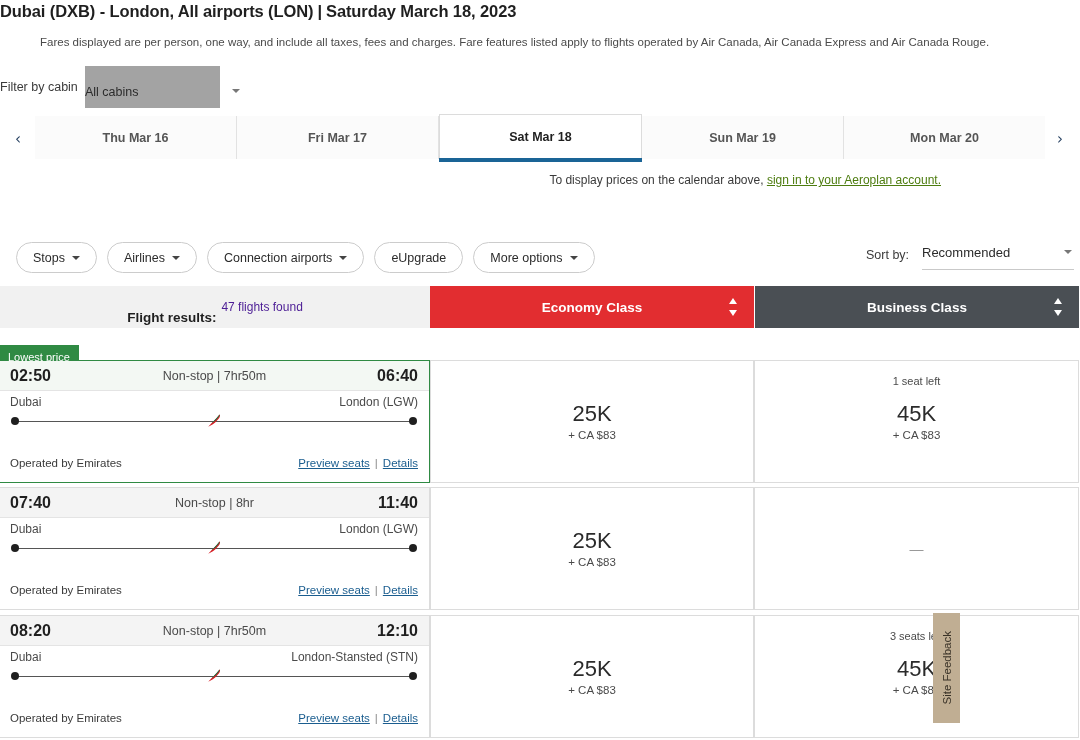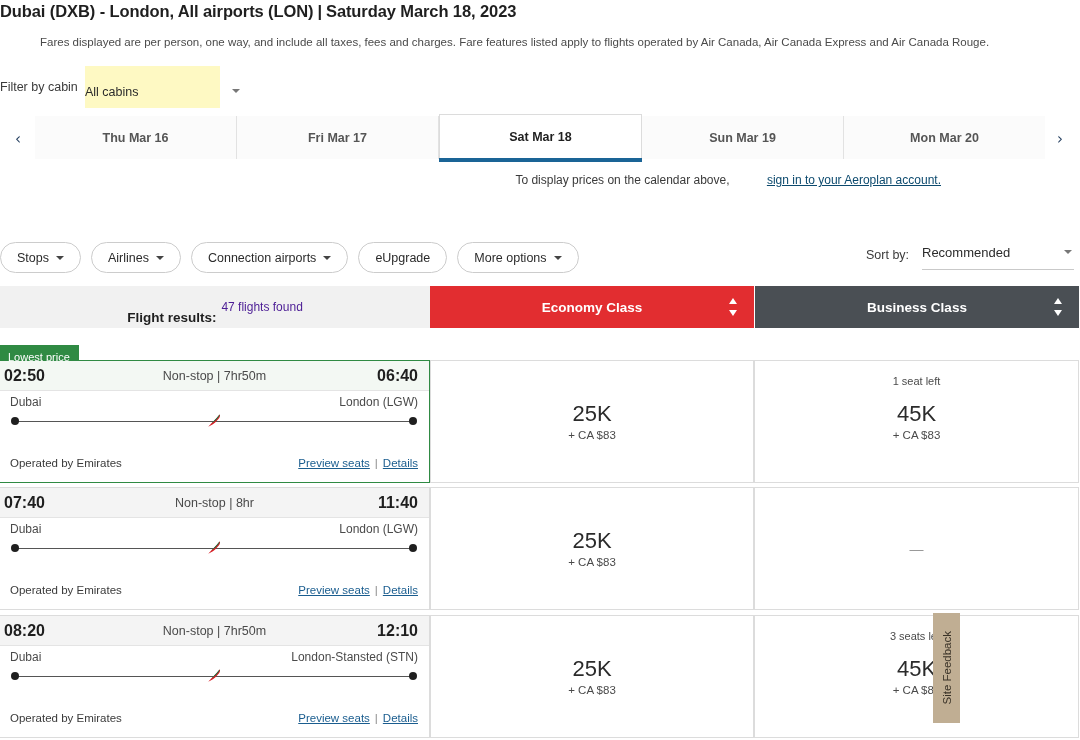--- a/index.html
+++ b/index.html
@@ -27,21 +27,21 @@
 
   
   .cabin-row { position:absolute; left:0; top:66px; height:42px; }
   .cabin-label {
     position:absolute; left:0; top:14px;
     font-size:12.5px; color:#3a3a3a; white-space:nowrap;
   }
   .cabin-select {
     position:absolute; left:85px; top:0;
     width:135px; height:42px;
-    background:#fef9c3; border:none;
+    background:#a3a3a3; border:none;
     cursor:pointer;
   }
   .cabin-select .val {
     position:absolute; left:0; top:19px;
     font-size:12.5px; color:#2b2b2b; white-space:nowrap;
   }
   .cabin-select .caret {
     position:absolute; right:-20px; top:23px;
     width:0;height:0;border-left:4px solid transparent;border-right:4px solid transparent;
     border-top:4px solid #777;
@@ -76,24 +76,24 @@
   }
   .date-tab.active::after {
     content:""; position:absolute; left:-1px; right:-1px; bottom:-3px;
     height:4px; background:#1a6496;
   }
 
   .signin-note {
     position:absolute; right:19px; top:173px;
     font-size:12px; color:#3a3a3a; white-space:nowrap;
   }
-  .signin-note a { color:#0c4a6e; text-decoration:underline;margin-left:34px; }
-
-  
-  .pill-row { position:absolute; left:0; top:242px; height:31px; display:flex; gap:10px; }
+  .signin-note a { color:#4d7c0f; text-decoration:underline; }
+
+  
+  .pill-row { position:absolute; left:16px; top:242px; height:31px; display:flex; gap:10px; }
   .pill {
     height:31px; border:1px solid #ccc; border-radius:16px;
     display:flex; align-items:center; padding:0 16px;
     font-size:12.5px; color:#2b2b2b; background:#fff; cursor:pointer;
     white-space:nowrap;
   }
   .pill .caret {
     margin-left:7px; width:0;height:0;
     border-left:4px solid transparent;border-right:4px solid transparent;border-top:4px solid #444;
   }
@@ -152,21 +152,21 @@
     position:absolute; left:0; top:-16px; height:16px;
     background:#2f8a43; color:#fff; font-size:11px;
     padding:8px 9px 0 8px; display:flex; align-items:center; white-space:nowrap;
   }
   .times {
     position:absolute; left:0; top:0; right:0; height:30px;
     background:#f4f4f4; border-bottom:1px solid #e4e4e4;
     display:flex; align-items:center;
   }
   .row.lowest .times { background:#f3f8f3; }
-  .t-dep { position:absolute; left:4px; font-size:16px; font-weight:bold; color:#1f1f1f; }
+  .t-dep { position:absolute; left:10px; font-size:16px; font-weight:bold; color:#1f1f1f; }
   .t-mid { position:absolute; left:0; right:0; text-align:center; font-size:12.5px; color:#4a4a4a; }
   .t-arr { position:absolute; right:11px; font-size:16px; font-weight:bold; color:#1f1f1f; }
 
   .cities { position:absolute; left:10px; right:11px; top:34px; height:16px; }
   .c-from { position:absolute; left:0; font-size:12px; color:#4a4a4a; }
   .c-to { position:absolute; right:0; font-size:12px; color:#4a4a4a; }
 
   .path { position:absolute; left:11px; right:12px; top:56px; height:10px; }
   .path .line { position:absolute; left:4px; right:4px; top:4px; height:1.4px; background:#555; }
   .path .dot { position:absolute; top:0; width:8px; height:8px; border-radius:50%; background:#1f1f1f; }

